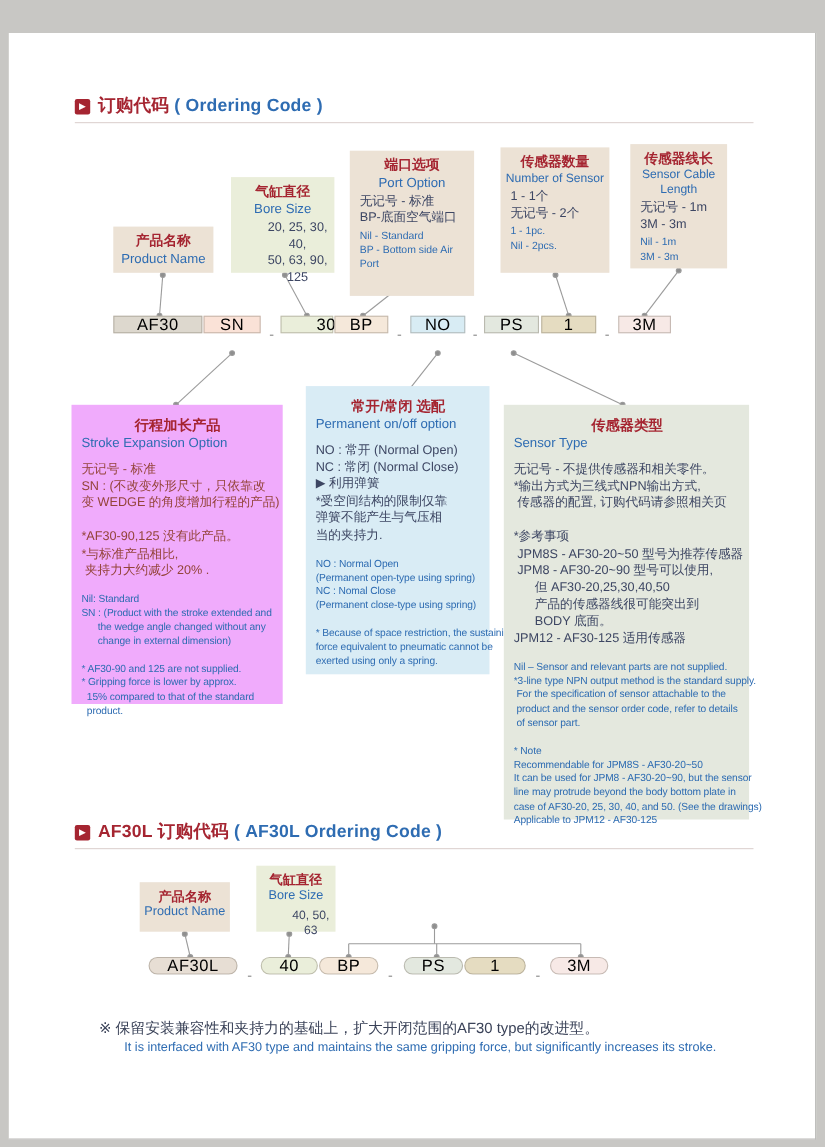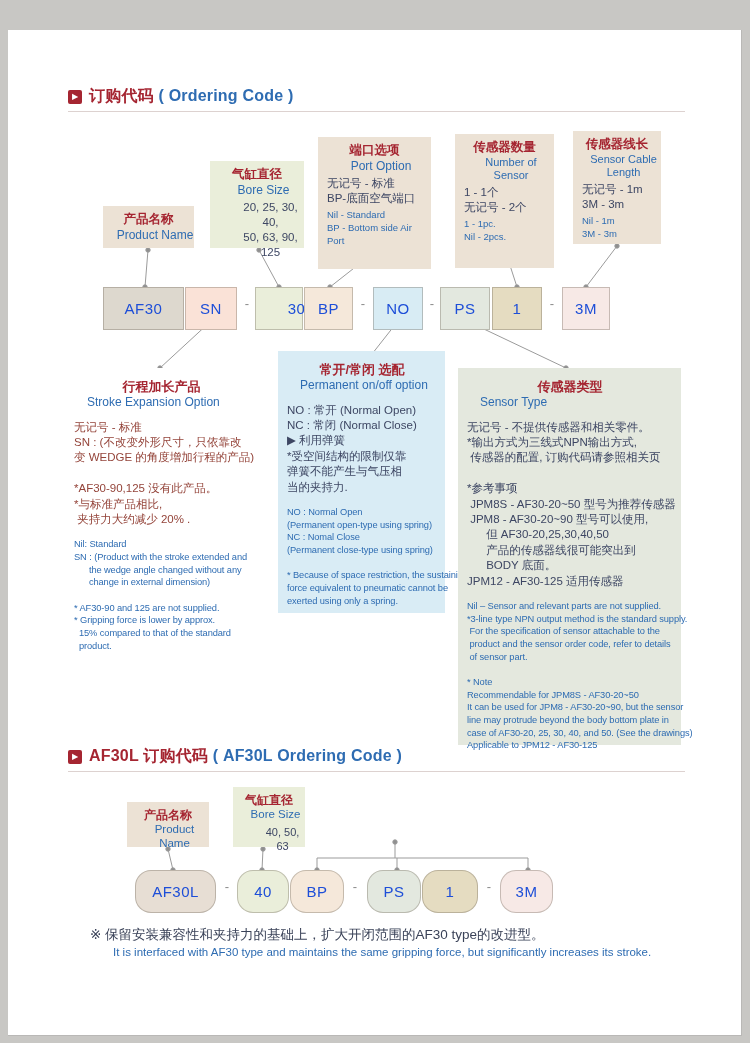--- a/index.html
+++ b/index.html
@@ -15,42 +15,42 @@
           color:#fff;font-size:8px;line-height:14px;text-align:center;font-weight:bold;}
   .hdr{position:absolute;font-size:16px;font-weight:bold;white-space:nowrap;letter-spacing:.2px;}
   .hdr .zh{color:#a52531;} .hdr .en{color:#2e6cb2;}
   .rule{position:absolute;height:1px;background:#ddd2d0;}
 
   
   .lbox{position:absolute;box-sizing:border-box;text-align:center;padding-top:6px;}
   .bg-beige{background:#ece2d5;}
   .bg-green{background:#eaeeda;}
   .t-zh{color:#a52531;font-weight:bold;font-size:12.5px;line-height:1.25;}
-  .t-en{color:#2e6cb2;font-size:12px;line-height:1.2;white-space:pre-line;padding-left:13px;}
+  .t-en{color:#2e6cb2;font-size:12px;line-height:1.2;white-space:pre-line;}
   .b-zh{color:#3d4663;font-size:11.5px;line-height:1.3;white-space:pre-line;text-align:left;padding:3px 0 0 9px;}
   .b-zh.center{text-align:center;padding-left:0;margin-left:27px;}
   .b-en{color:#2e6cb2;font-size:9.5px;line-height:1.35;white-space:pre-line;text-align:left;padding:3px 0 0 9px;}
 
   
-  .cbox{position:absolute;height:43px;box-sizing:border-box;border:1px solid rgba(110,100,85,.35);
-        font-size:15px;color:#1d4ed8;display:flex;align-items:center;justify-content:center;letter-spacing:.5px;}
+  .cbox{position:absolute;height:16px;box-sizing:border-box;border:1px solid rgba(110,100,85,.35);
+        font-size:15px;color:#000000;display:flex;align-items:center;justify-content:center;letter-spacing:.5px;}
   .row1{top:287px;} .row2{top:870px;border-radius:16px;}
   .c-gray{background:#ddd8ce;} .c-salmon{background:#fae2d7;} .c-green{background:#eaeeda;}
   .c-beige{background:#f5e8da;} .c-blue{background:#d8ecf4;} .c-sage{background:#e3e8df;}
   .c-khaki{background:#e5dcc1;} .c-pink{background:#f7e9e6;} .c-tan{background:#e7ded4;}
   .dash{position:absolute;height:33px;line-height:33px;text-align:center;color:#8a8a8a;font-size:13px;width:16px;}
 
   
   .bigbox{position:absolute;box-sizing:border-box;padding:11px 8px 8px 9px;}
   .bigbox .t-zh{font-size:13px;text-align:center;}
   .bigbox .t-en{font-size:12px;text-align:left;margin-bottom:10px;}
   .body-maroon{color:#94443a;font-size:11.5px;line-height:1.34;white-space:pre;}
   .body-navy{color:#3d4663;font-size:11.5px;line-height:1.34;white-space:pre;}
   .body-en{color:#2e6cb2;font-size:9.3px;line-height:1.36;white-space:pre;margin-top:11px;letter-spacing:-.1px;}
-  .bb-pink{background:#ffffff;border-radius:24px;} .bb-blue{background:#d9ecf5;} .bb-sage{background:#e4e8de;}
+  .bb-pink{background:#f0abfc;} .bb-blue{background:#d9ecf5;} .bb-sage{background:#e4e8de;}
 
   
   .note-zh{position:absolute;color:#3a4258;font-size:13.5px;white-space:nowrap;}
   .note-en{position:absolute;color:#2e6cb2;font-size:11.5px;white-space:nowrap;}
 </style>
 </head>
 <body>
 
 <div id="canvas">
   <div class="page"></div>
@@ -120,21 +120,21 @@
 50, 63, 90, 125</div>
   </div>
   <div class="lbox bg-beige" style="left:318px;top:137px;width:113px;height:132px;">
     <div class="t-zh">端口选项</div>
     <div class="t-en">Port Option</div>
     <div class="b-zh">无记号 - 标准
 BP-底面空气端口</div>
     <div class="b-en">Nil - Standard
 BP - Bottom side Air Port</div>
   </div>
-  <div class="lbox bg-beige" style="left:455px;top:134px;width:99px;height:134px;">
+  <div class="lbox bg-beige" style="left:455px;top:134px;width:99px;height:114px;">
     <div class="t-zh">传感器数量</div>
     <div class="t-en" style="font-size:11px;">Number of Sensor</div>
     <div class="b-zh">1 - 1个
 无记号 - 2个</div>
     <div class="b-en">1 - 1pc.
 Nil - 2pcs.</div>
   </div>
   <div class="lbox bg-beige" style="left:573px;top:131px;width:88px;height:113px;">
     <div class="t-zh">传感器线长</div>
     <div class="t-en" style="font-size:11px;">Sensor Cable

